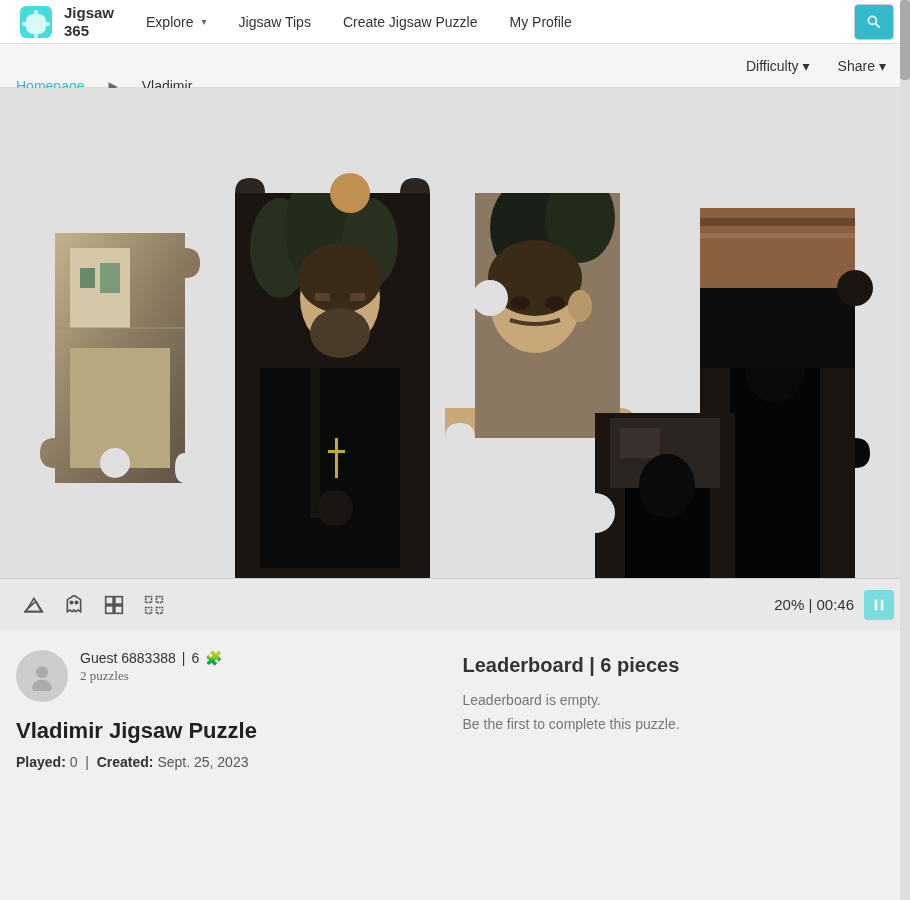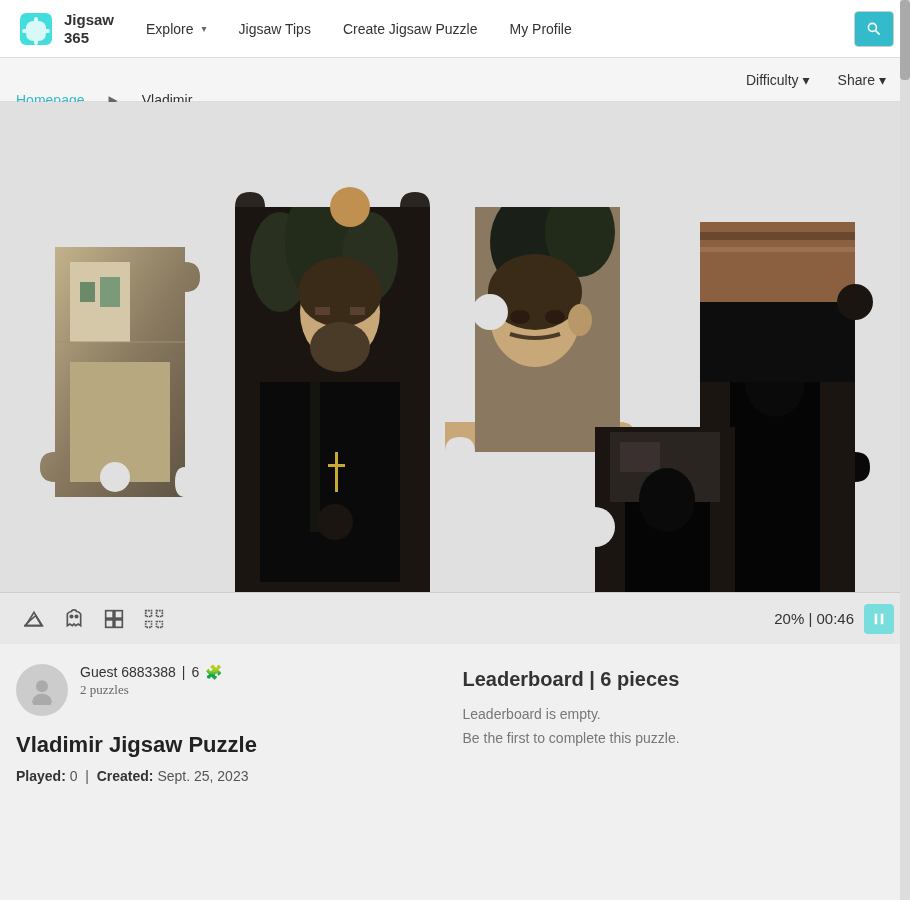--- a/index.html
+++ b/index.html
@@ -4,21 +4,21 @@
   <style>
     * { box-sizing: border-box; margin: 0; padding: 0; }
     body { font-family: Arial, sans-serif; background: #f0f0f0; width: 910px; min-height: 900px; overflow-x: hidden; }
 
     
     .header {
       background: white;
       display: flex;
       align-items: center;
       padding: 0 16px;
-      height: 58px;
+      height: 44px;
       border-bottom: 1px solid #ddd;
       gap: 8px;
     }
     .logo-area {
       display: flex;
       align-items: center;
       gap: 8px;
       margin-right: 8px;
     }
     .logo-icon {

